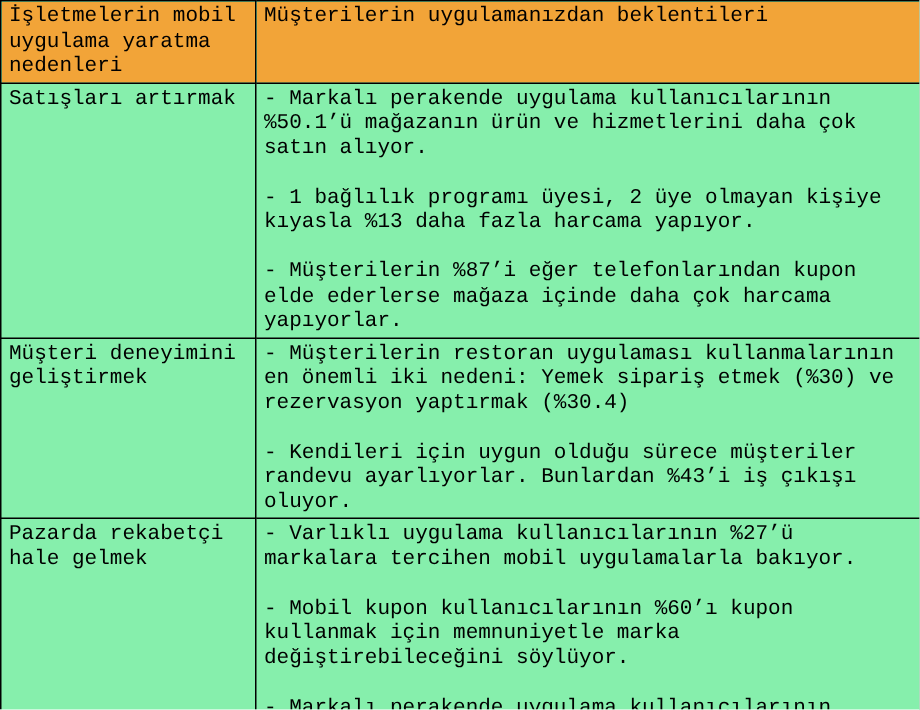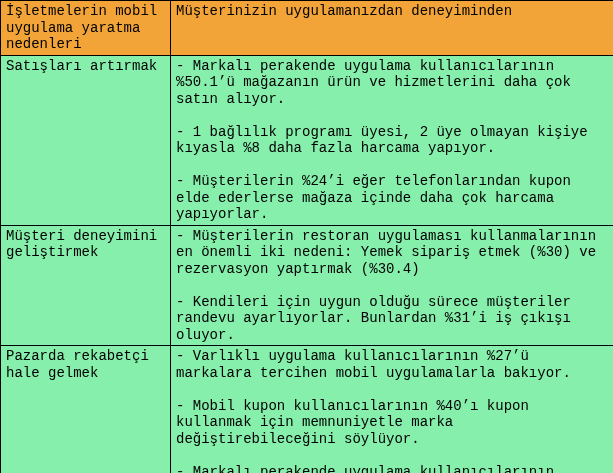--- a/index.html
+++ b/index.html
@@ -54,42 +54,42 @@
 
 <div class="page">
   <table class="doc-table">
     <colgroup>
       <col class="col-reason">
       <col class="col-expect">
     </colgroup>
     <thead>
       <tr class="header-row">
         <th>İşletmelerin mobil uygulama yaratma nedenleri</th>
-        <th>Müşterinizin uygulamanızdan deneyiminden</th>
+        <th>Müşterilerin uygulamanızdan beklentileri</th>
       </tr>
     </thead>
     <tbody>
       <tr class="row-sales">
         <td>Satışları artırmak</td>
         <td>
           <p>- Markalı perakende uygulama kullanıcılarının %50.1’ü mağazanın ürün ve hizmetlerini daha çok satın alıyor.</p>
-          <p>- 1 bağlılık programı üyesi, 2 üye olmayan kişiye kıyasla %8 daha fazla harcama yapıyor.</p>
-          <p>- Müşterilerin %24’i eğer telefonlarından kupon elde ederlerse mağaza içinde daha çok harcama yapıyorlar.</p>
+          <p>- 1 bağlılık programı üyesi, 2 üye olmayan kişiye kıyasla %13 daha fazla harcama yapıyor.</p>
+          <p>- Müşterilerin %87’i eğer telefonlarından kupon elde ederlerse mağaza içinde daha çok harcama yapıyorlar.</p>
         </td>
       </tr>
       <tr class="row-experience">
         <td>Müşteri deneyimini geliştirmek</td>
         <td>
           <p>- Müşterilerin restoran uygulaması kullanmalarının en önemli iki nedeni: Yemek sipariş etmek (%30) ve rezervasyon yaptırmak (%30.4)</p>
-          <p>- Kendileri için uygun olduğu sürece müşteriler randevu ayarlıyorlar. Bunlardan %31’i iş çıkışı oluyor.</p>
+          <p>- Kendileri için uygun olduğu sürece müşteriler randevu ayarlıyorlar. Bunlardan %43’i iş çıkışı oluyor.</p>
         </td>
       </tr>
       <tr class="row-competitive">
         <td>Pazarda rekabetçi hale gelmek</td>
         <td>
           <p>- Varlıklı uygulama kullanıcılarının %27’ü markalara tercihen mobil uygulamalarla bakıyor.</p>
-          <p>- Mobil kupon kullanıcılarının %40’ı kupon kullanmak için memnuniyetle marka değiştirebileceğini söylüyor.</p>
+          <p>- Mobil kupon kullanıcılarının %60’ı kupon kullanmak için memnuniyetle marka değiştirebileceğini söylüyor.</p>
           <p>- Markalı perakende uygulama kullanıcılarının %45.8’i mağazaları daha sık geziyor, %35.8’i arkadaşına alışveriş deneyiminden bahsediyor ve %30.8’i arkadaşlarını mağazayı gezmeleri konusunda cesaretlendiriyor.</p>
         </td>
       </tr>
     </tbody>
   </table>
 </div>
 
 </body></html>

